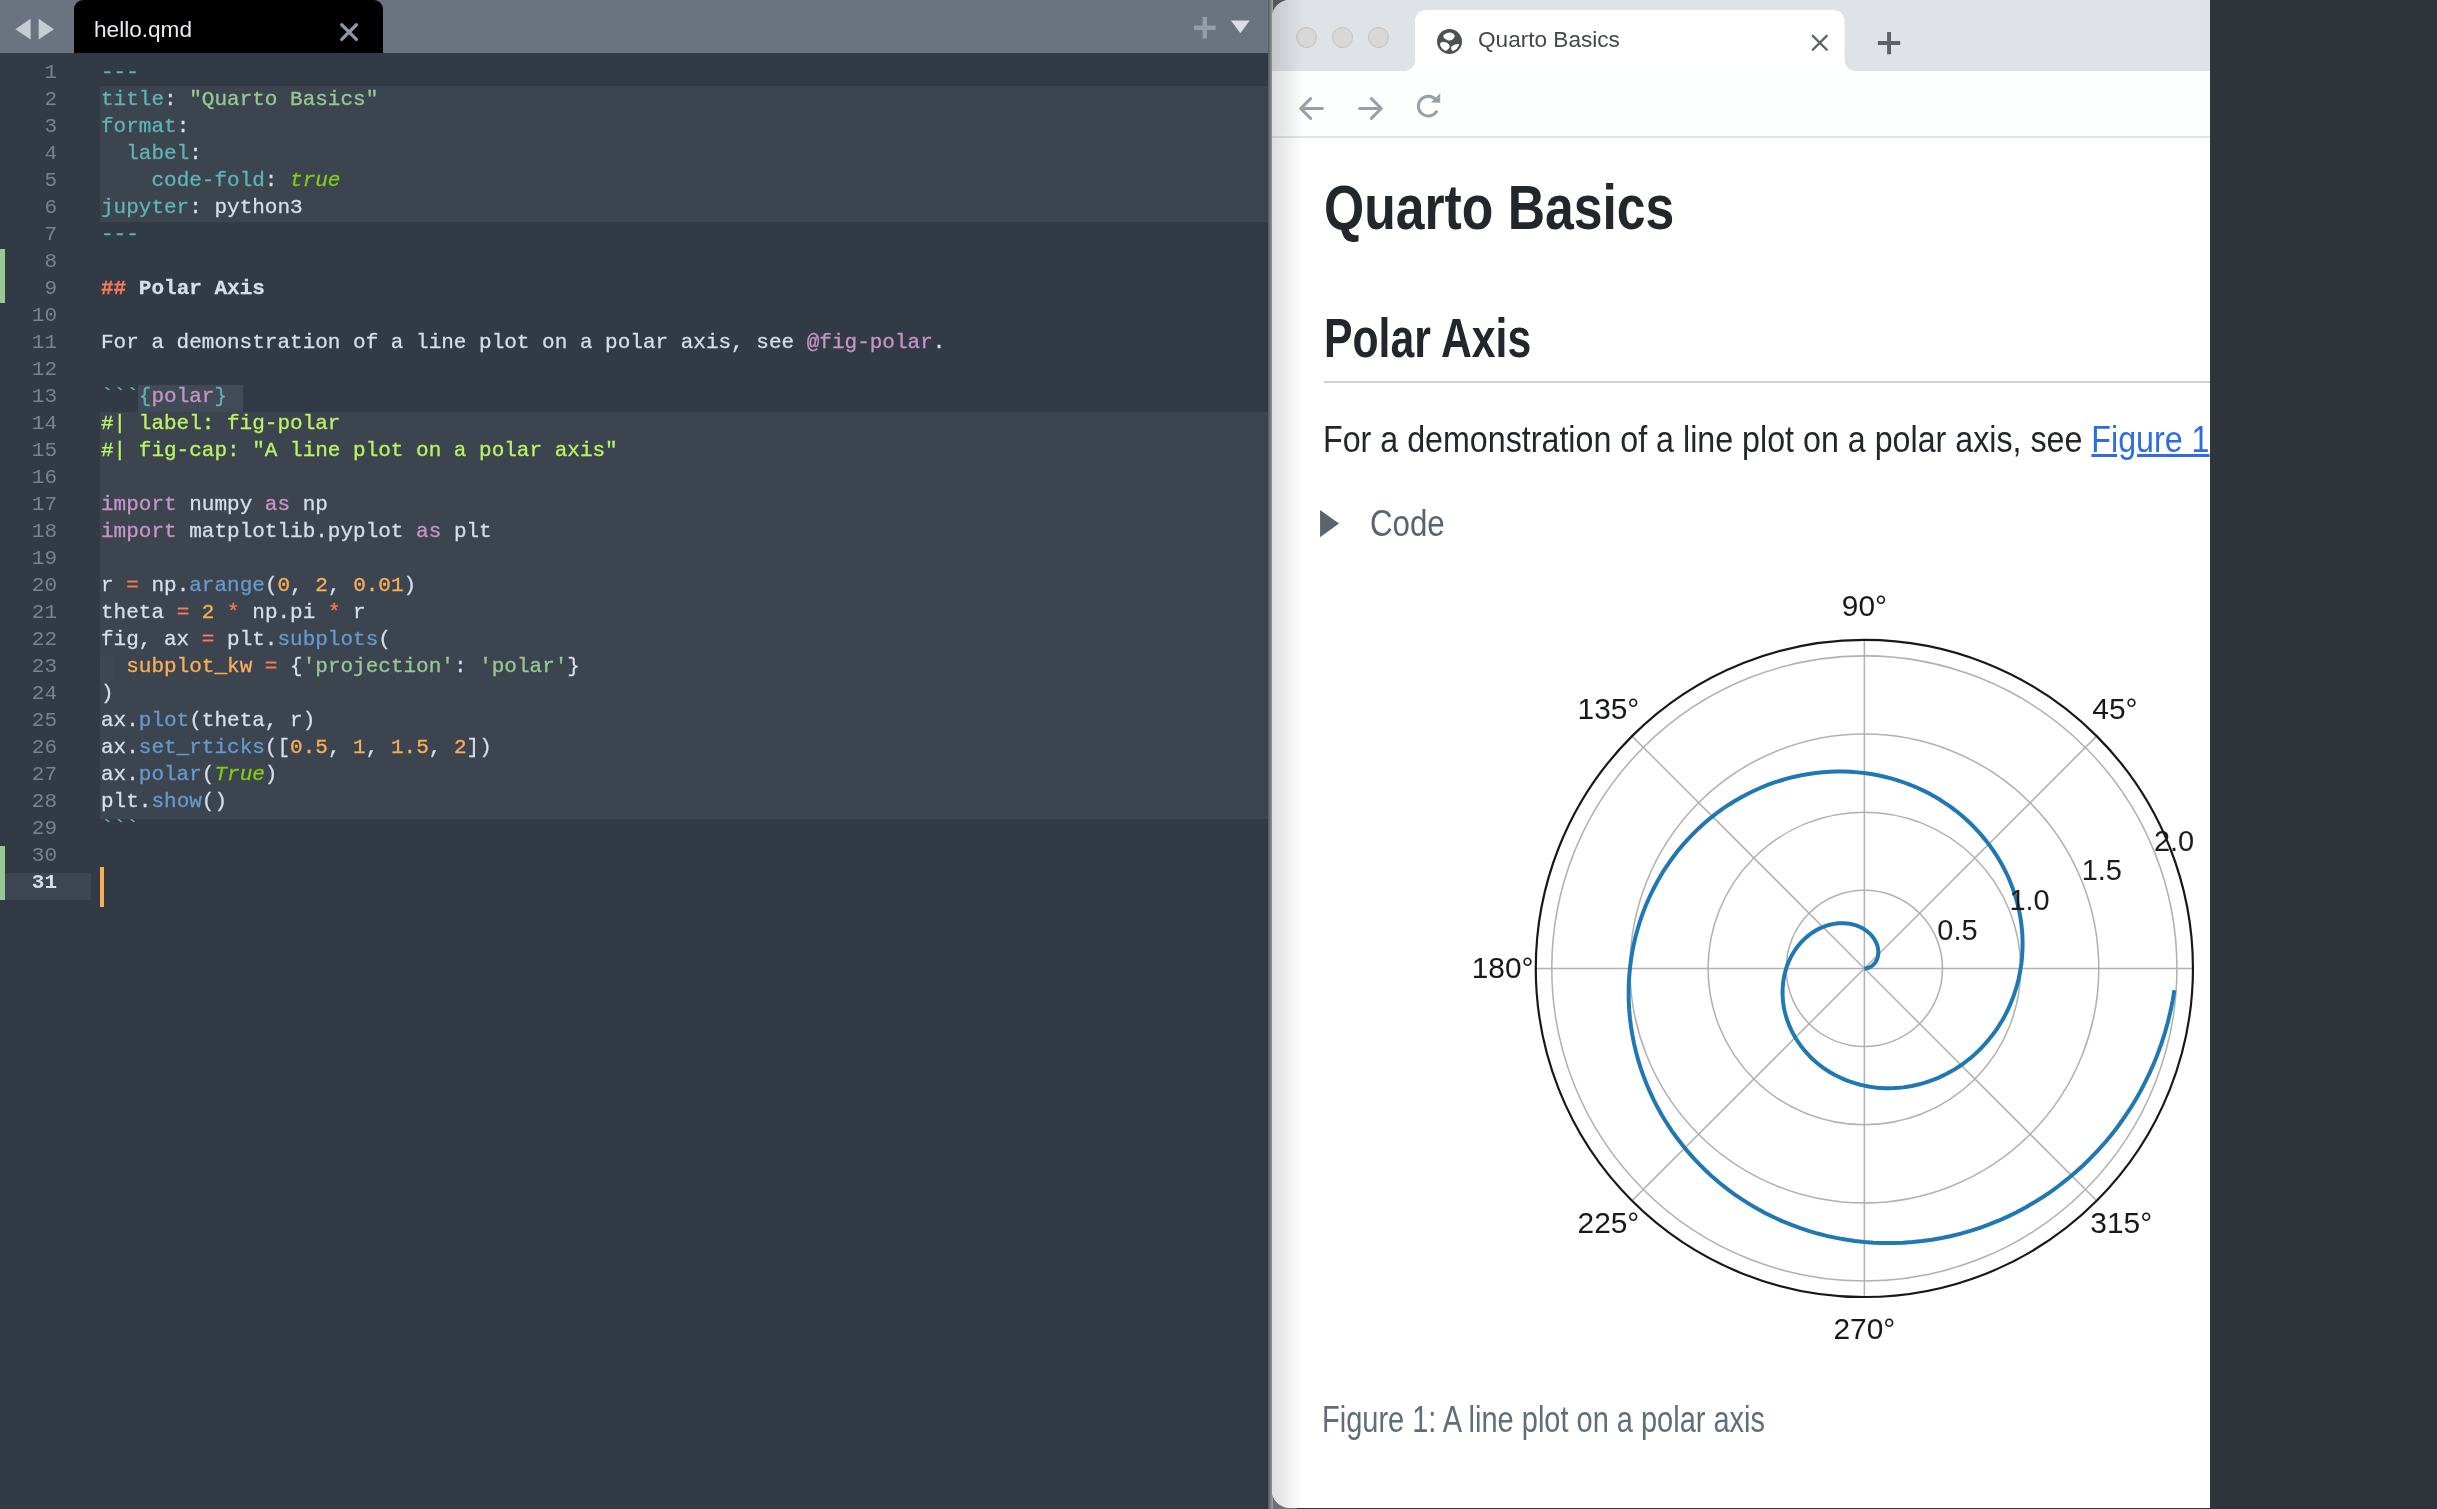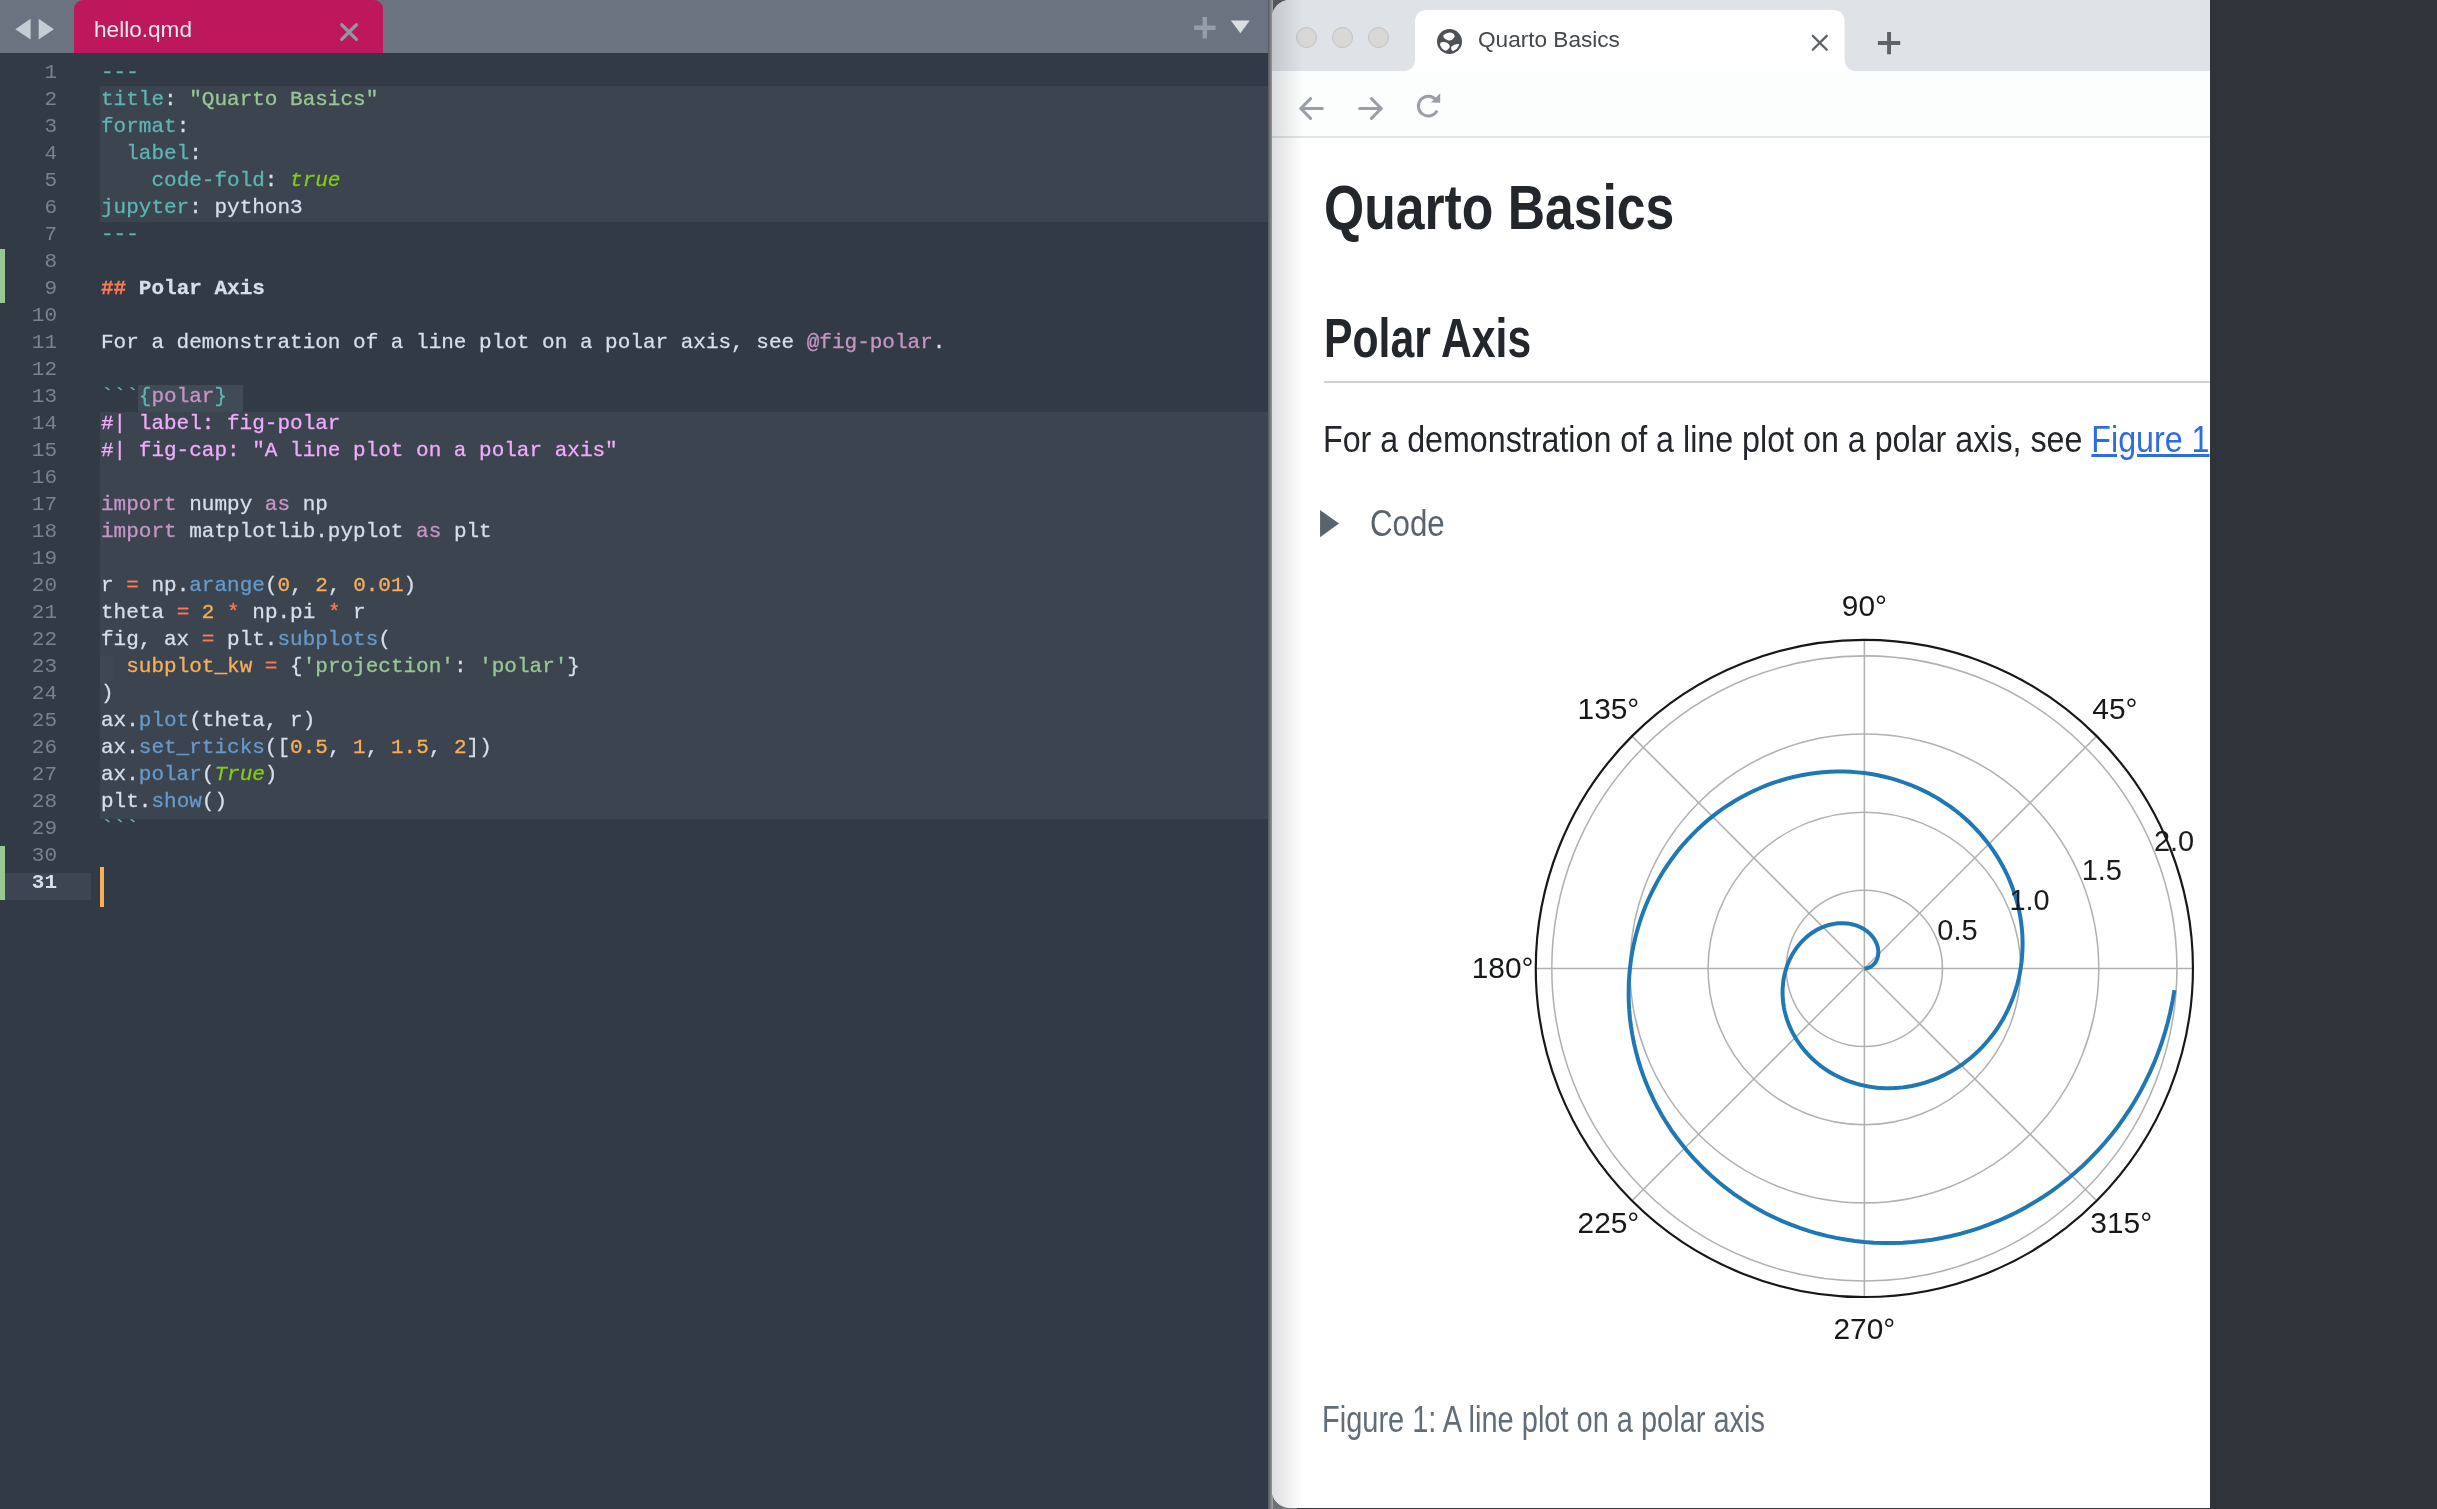--- a/index.html
+++ b/index.html
@@ -1,27 +1,27 @@
 <!DOCTYPE html>
 <html style="font-size:14.5px"><head>
 <meta charset="utf-8">
 <style>
 html,body{margin:0;padding:0;width:2438px;height:1509px;overflow:hidden;background:#2f343b;}
 *{box-sizing:border-box;}
 .abs{position:absolute;}
 #editor{position:absolute;left:0;top:0;width:1268px;height:1509px;background:#323a45;font-family:"Liberation Mono",monospace;}
 #tabbar{position:absolute;left:0;top:0;width:1268px;height:53px;background:#6b7380;}
-#atab{position:absolute;left:74px;top:0;width:309px;height:53px;background:#be185d;border-radius:9px 9px 0 0;}
+#atab{position:absolute;left:74px;top:0;width:309px;height:53px;background:#000000;border-radius:9px 9px 0 0;}
 #atab .t{position:absolute;left:20px;top:0;height:53px;line-height:59px;font-family:"Liberation Sans",sans-serif;font-size:22.6px;color:#e7eaee;}
 .hl{position:absolute;left:100px;width:1168px;background:#3b444f;}
 #gut{position:absolute;left:0;top:59px;width:57px;text-align:right;font-size:21px;line-height:27px;color:#79828f;white-space:pre;}
 #code{position:absolute;left:101px;top:59px;font-size:21px;line-height:27px;color:#d8dee9;white-space:pre;-webkit-text-stroke:0.3px currentColor;}
 .gb{position:absolute;left:0;width:4.5px;background:#99c794;}
 .teal{color:#5fb4b4}.grn{color:#99c794}.org{color:#f9ae58}.rorg{color:#f97b58}
-.pnk{color:#c695c6}.red{color:#84cc16;font-style:italic}.com{color:#f0abfc}.blu{color:#6699cc}
+.pnk{color:#c695c6}.red{color:#84cc16;font-style:italic}.com{color:#bef264}.blu{color:#6699cc}
 .wht{color:#d8dee9}.bold{font-weight:bold}
 #win{position:absolute;left:1272px;top:0;width:938px;height:1508px;background:#ffffff;border-radius:18px 0 0 18px;overflow:hidden;}
 #strip{position:absolute;left:0;top:0;width:1166px;height:71px;background:#dfe2e6;}
 #toolbar{position:absolute;left:0;top:71px;width:1166px;height:64px;background:#fcfdfd;}
 #tsep{position:absolute;left:0;top:136px;width:1166px;height:2.7px;background:#e1e3e6;}
 #pill{position:absolute;left:195px;top:81px;width:603px;height:54px;border-radius:27px;background:#f0f2f4;}
 #content{position:absolute;left:0;top:138px;width:1166px;height:1367px;background:#fff;font-family:"Liberation Sans",sans-serif;}
 .sx{transform-origin:0 0;display:inline-block;white-space:pre;}
 #ldsh{position:absolute;left:0;top:0;width:31px;height:1508px;background:linear-gradient(90deg,rgba(50,54,60,0.16),rgba(50,54,60,0));}
 </style>

